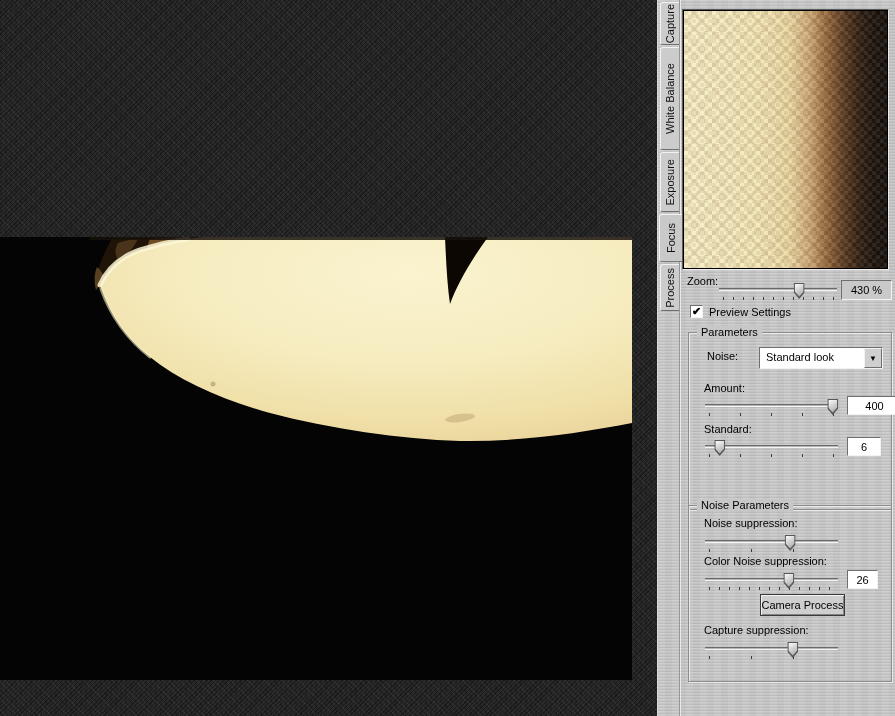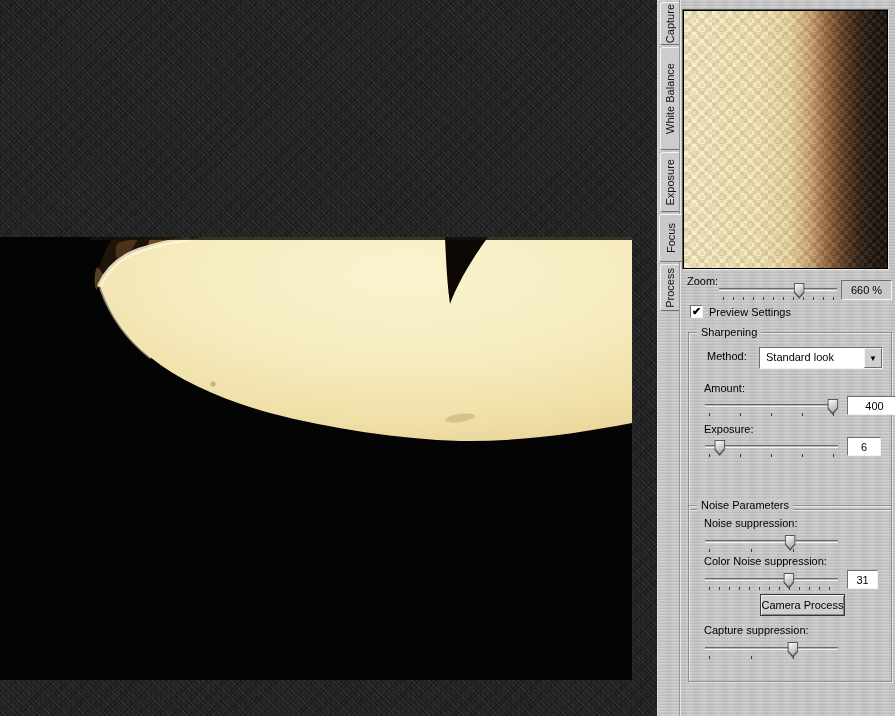--- a/index.html
+++ b/index.html
@@ -199,47 +199,47 @@
     <div class="preview">
       <div class="preview-img"></div>
     </div>
 
     <div class="lbl" style="left:29px;top:275px">Zoom:</div>
     <div class="slider" style="left:61px;top:283px;width:118px;--gap:10px">
       <div class="sl-track"></div>
       <div class="sl-ticks"></div>
       <div class="sl-thumb" style="left: 68%;"></div>
     </div>
-    <div class="valuebox gray" style="left:183px;top:280px;width:51px;height:20px">660 %</div>
+    <div class="valuebox gray" style="left:183px;top:280px;width:51px;height:20px">430 %</div>
 
     <div class="checkbox" style="left:32px;top:305px">
       <span>✔</span>
     </div>
     <div class="lbl" style="left:51px;top:306px">Preview Settings</div>
 
     <div class="groupbox" style="left:30px;top:332px;width:204px;height:178px">
-      <div class="group-title">Sharpening</div>
-
-      <div class="lbl" style="left:18px;top:17px">Method:</div>
+      <div class="group-title">Parameters</div>
+
+      <div class="lbl" style="left:18px;top:17px">Noise:</div>
       <div class="combo" style="left:70px;top:14px;width:124px;height:22px">
         <span class="combo-text">Standard look</span>
         <span class="combo-btn">
           <span>▼</span>
         </span>
       </div>
 
       <div class="lbl" style="left:15px;top:49px">Amount:</div>
       <div class="slider" style="left:16px;top:66px;width:133px;--gap:31px">
         <div class="sl-track"></div>
         <div class="sl-ticks"></div>
         <div class="sl-thumb" style="left: 96%;"></div>
       </div>
       <div class="valuebox" style="left:158px;top:63px;width:55px;height:19px">400</div>
 
-      <div class="lbl" style="left:15px;top:90px">Exposure:</div>
+      <div class="lbl" style="left:15px;top:90px">Standard:</div>
       <div class="slider" style="left:16px;top:107px;width:133px;--gap:31px">
         <div class="sl-track"></div>
         <div class="sl-ticks"></div>
         <div class="sl-thumb" style="left: 11%;"></div>
       </div>
       <div class="valuebox" style="left:158px;top:104px;width:34px;height:19px">6</div>
     </div>
 
     <div class="groupbox" style="left:30px;top:505px;width:204px;height:177px">
       <div class="group-title">Noise Parameters</div>
@@ -250,21 +250,21 @@
         <div class="sl-ticks"></div>
         <div class="sl-thumb" style="left: 64%;"></div>
       </div>
 
       <div class="lbl" style="left:15px;top:49px">Color Noise suppression:</div>
       <div class="slider" style="left:16px;top:67px;width:133px;--gap:10px">
         <div class="sl-track"></div>
         <div class="sl-ticks"></div>
         <div class="sl-thumb" style="left: 63%;"></div>
       </div>
-      <div class="valuebox" style="left:158px;top:64px;width:31px;height:19px">31</div>
+      <div class="valuebox" style="left:158px;top:64px;width:31px;height:19px">26</div>
 
       <div class="push-btn" style="left:71px;top:88px;width:85px;height:22px">Camera Process</div>
 
       <div class="lbl" style="left:15px;top:118px">Capture suppression:</div>
       <div class="slider" style="left:16px;top:136px;width:133px;--gap:42px">
         <div class="sl-track"></div>
         <div class="sl-ticks"></div>
         <div class="sl-thumb" style="left: 66%;"></div>
       </div>
     </div>

